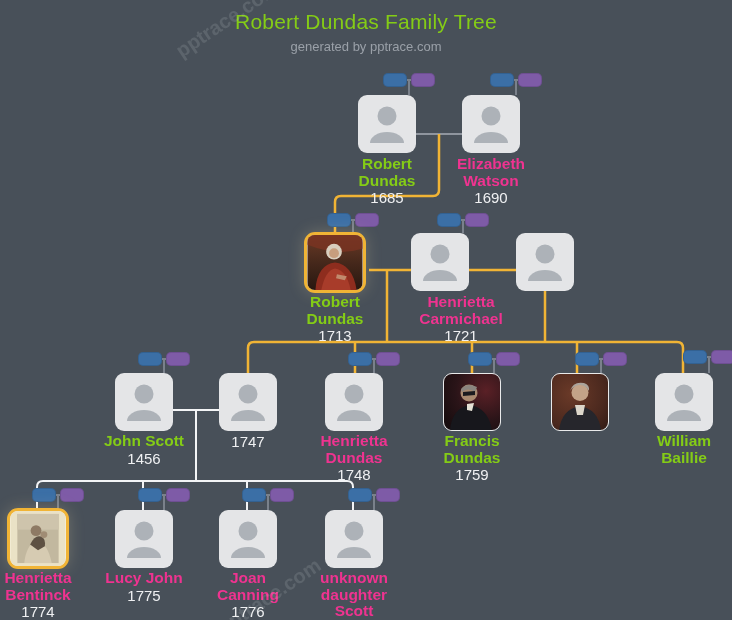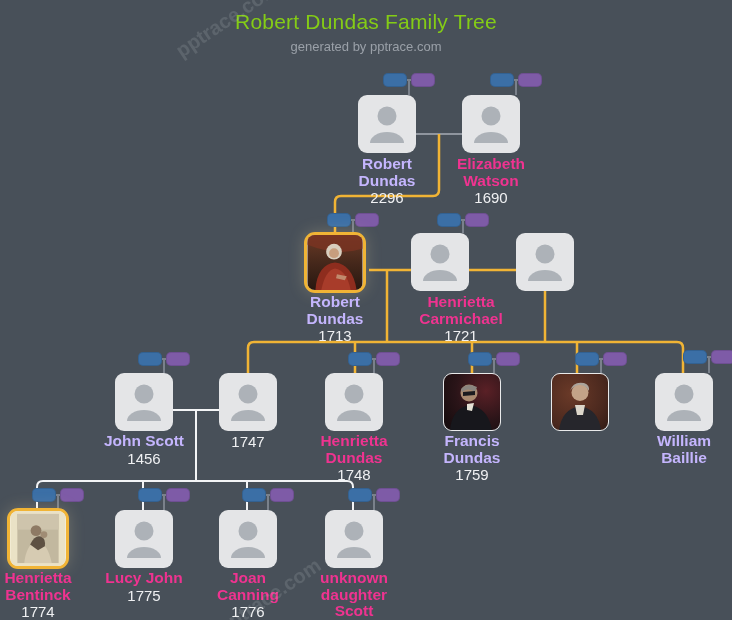--- a/index.html
+++ b/index.html
@@ -18,21 +18,21 @@
   .card{position:absolute;width:58px;height:58px;border-radius:9px;background:#E4E5E7;
         overflow:hidden;z-index:3;box-sizing:border-box;}
   .card.photo{border:1.5px solid #E9EAEB;}
   .card.hl{border:3px solid #F1B435;box-shadow:inset 0 0 0 2px #FBF4E0,0 0 16px rgba(255,230,170,.22);
            border-radius:11px;}
   .card svg{display:block;width:100%;height:100%;}
   
   .label{position:absolute;width:100px;text-align:center;z-index:4;}
   .label .nm{font-size:15.5px;line-height:16.5px;font-weight:bold;}
   .label .yr{font-size:15px;line-height:16px;font-weight:500;color:#EFF0F2;margin-top:1px;}
-  .m{color:#c4b5fd;} .f{color:#EF3390;}
+  .m{color:#84cc16;} .f{color:#EF3390;}
   
   .pillpair{position:absolute;width:52px;height:14px;z-index:2;}
   .pill{position:absolute;top:0;width:24px;height:14px;border-radius:5px;}
   .pill.blue{left:0;background:#3B6FA6;box-shadow:inset 0 0 0 1px rgba(0,0,0,.12);}
   .pill.purple{left:28px;background:#7E5BA7;box-shadow:inset 0 0 0 1px rgba(0,0,0,.12);}
   .pp-conn{position:absolute;left:22px;top:6px;width:8px;height:2px;background:#7A818B;}
   .pp-stem{position:absolute;left:25px;top:7px;width:2px;background:#7A818B;}
 </style>
 </head>
 <body>
@@ -152,21 +152,21 @@
   </div>
 
   <div class="card" style="left:358px;top:95px;">
     <svg viewBox="0 0 58 58">
       <circle cx="29" cy="21" r="9.5" fill="#ADB2B8"></circle>
         <path d="M12 48 a17 11 0 0 1 34 0 z" fill="#ADB2B8"></path>
     </svg>
   </div>
   <div class="label" style="left:337px;top:156px;">
     <div class="nm m">Robert Dundas</div>
-    <div class="yr">2296</div>
+    <div class="yr">1685</div>
   </div>
 
   <div class="card" style="left:462px;top:95px;">
     <svg viewBox="0 0 58 58">
       <circle cx="29" cy="21" r="9.5" fill="#ADB2B8"></circle>
         <path d="M12 48 a17 11 0 0 1 34 0 z" fill="#ADB2B8"></path>
     </svg>
   </div>
   <div class="label" style="left:441px;top:156px;">
     <div class="nm f">Elizabeth Watson</div>

